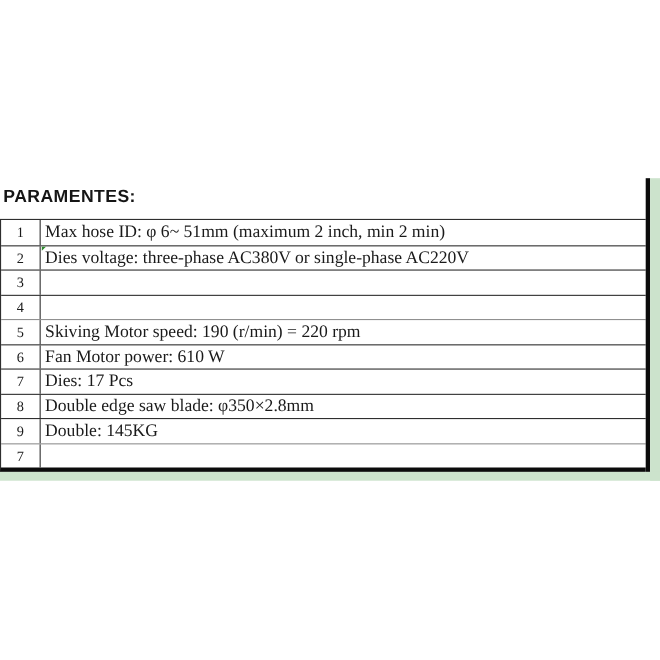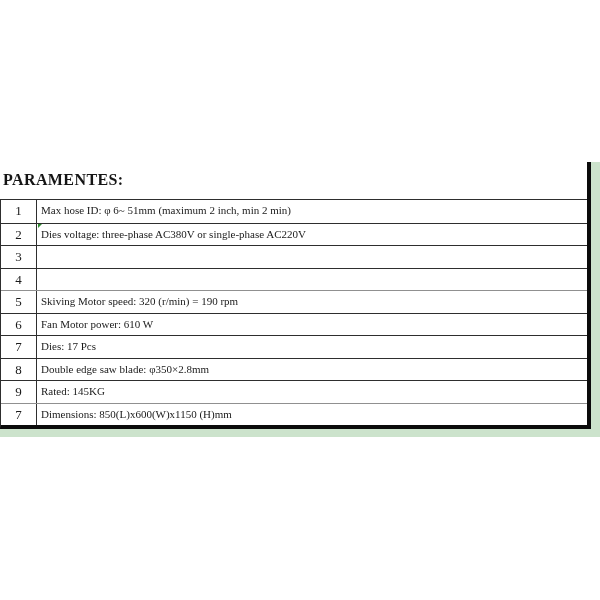--- a/index.html
+++ b/index.html
@@ -14,21 +14,21 @@
     background: #ffffff;
     overflow: hidden;
     font-family: "Liberation Serif", serif;
     color: #1a1a1a;
   }
   .heading {
     position: absolute;
     left: 3px;
     top: 171px;
     margin: 0;
-    font-family: Liberation Serif, serif;
+    font-family: Liberation Sans, sans-serif;
     font-size: 16px;
     font-weight: bold;
     letter-spacing: 0.4px;
     color: #151515;
   }
   .spec-table {
     position: absolute;
     left: 0;
     top: 199px;
     width: 587px;
@@ -56,21 +56,21 @@
     border-right: 1.2px solid #2e2e2e;
     box-sizing: border-box;
     text-align: center;
     font-size: 13px;
     line-height: 21.5px;
   }
   .cell-text {
     flex: 1;
     position: relative;
     padding-left: 4px;
-    font-size: 11px;
+    font-size: 16px;
     line-height: 21.5px;
     white-space: nowrap;
     overflow: hidden;
   }
   .cell-flag {
     position: absolute;
     left: 0.5px;
     top: 0.5px;
     width: 0;
     height: 0;
@@ -124,46 +124,45 @@
     <div class="row">
       <div class="cell-num">3</div>
     </div>
 
     <div class="row">
       <div class="cell-num">4</div>
     </div>
 
     <div class="row">
       <div class="cell-num">5</div>
-      <div class="cell-text">Skiving Motor speed: 320 (r/min) = 190 rpm</div>
+      <div class="cell-text">Skiving Motor speed: 190 (r/min) = 220 rpm</div>
     </div>
 
     <div class="row">
       <div class="cell-num">6</div>
       <div class="cell-text">Fan Motor power: 610 W</div>
     </div>
 
     <div class="row">
       <div class="cell-num">7</div>
       <div class="cell-text">Dies: 17 Pcs</div>
     </div>
 
     <div class="row">
       <div class="cell-num">8</div>
       <div class="cell-text">Double edge saw blade: φ350×2.8mm</div>
     </div>
 
     <div class="row">
       <div class="cell-num">9</div>
-      <div class="cell-text">Rated: 145KG</div>
+      <div class="cell-text">Double: 145KG</div>
     </div>
 
     <div class="row">
       <div class="cell-num">7</div>
-      <div class="cell-text">Dimensions: 850(L)x600(W)x1150 (H)mm</div>
     </div>
 
   </div>
 
   <div class="frame-right"></div>
   <div class="shadow-right"></div>
   <div class="shadow-bottom"></div>
 
 </div>
 

